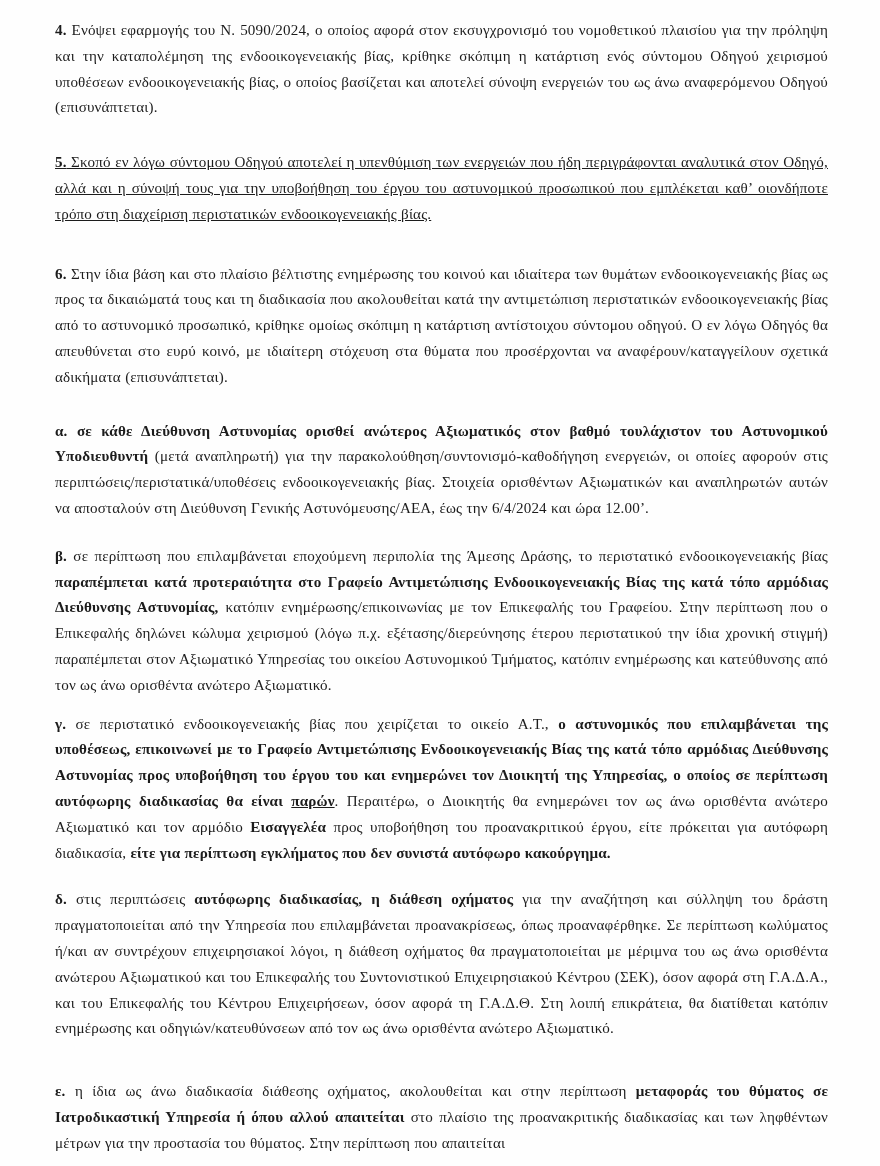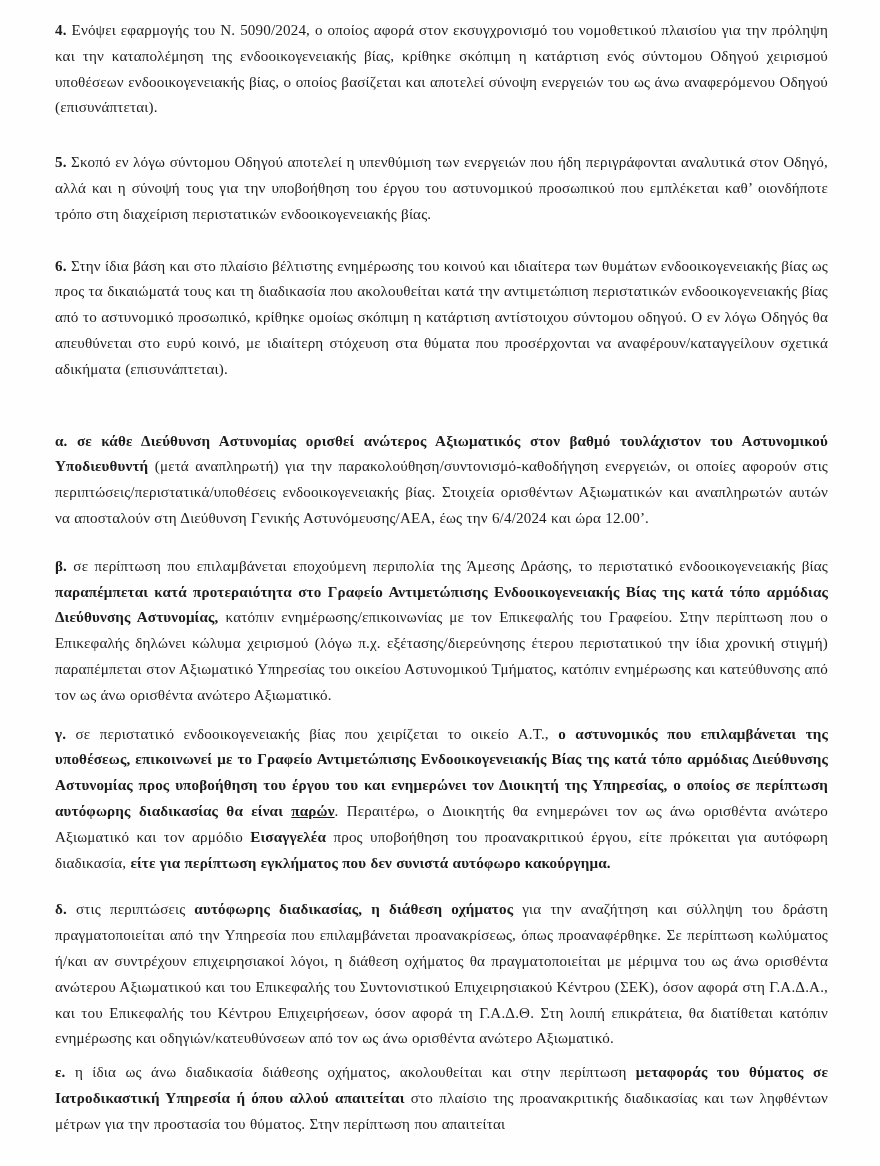--- a/index.html
+++ b/index.html
@@ -35,27 +35,27 @@
     letter-spacing: 0.01em;
     word-spacing: 0.02em;
   }
 
   .para:last-child {
     margin-bottom: 0;
   }
 
   
   .p4  { margin-bottom: 29px; }
-  .p5  { margin-bottom: 26px; }
-  .p6  { margin-bottom: 46px; }
+  .p5  { margin-bottom: 34px; text-decoration: underline; }
+  .p6  { margin-bottom: 28px; }
   .p7  { margin-bottom: 22px; }
   .pa  { margin-bottom: 22px; }
   .pb  { margin-bottom: 13px; }
   .pg  { margin-bottom: 21px; }
-  .pd  { margin-bottom: 8px; }
+  .pd  { margin-bottom: 37px; }
   .pe  { margin-bottom: 0; }
 
   b, strong {
     font-weight: bold;
   }
 
   u {
   }
 
   

